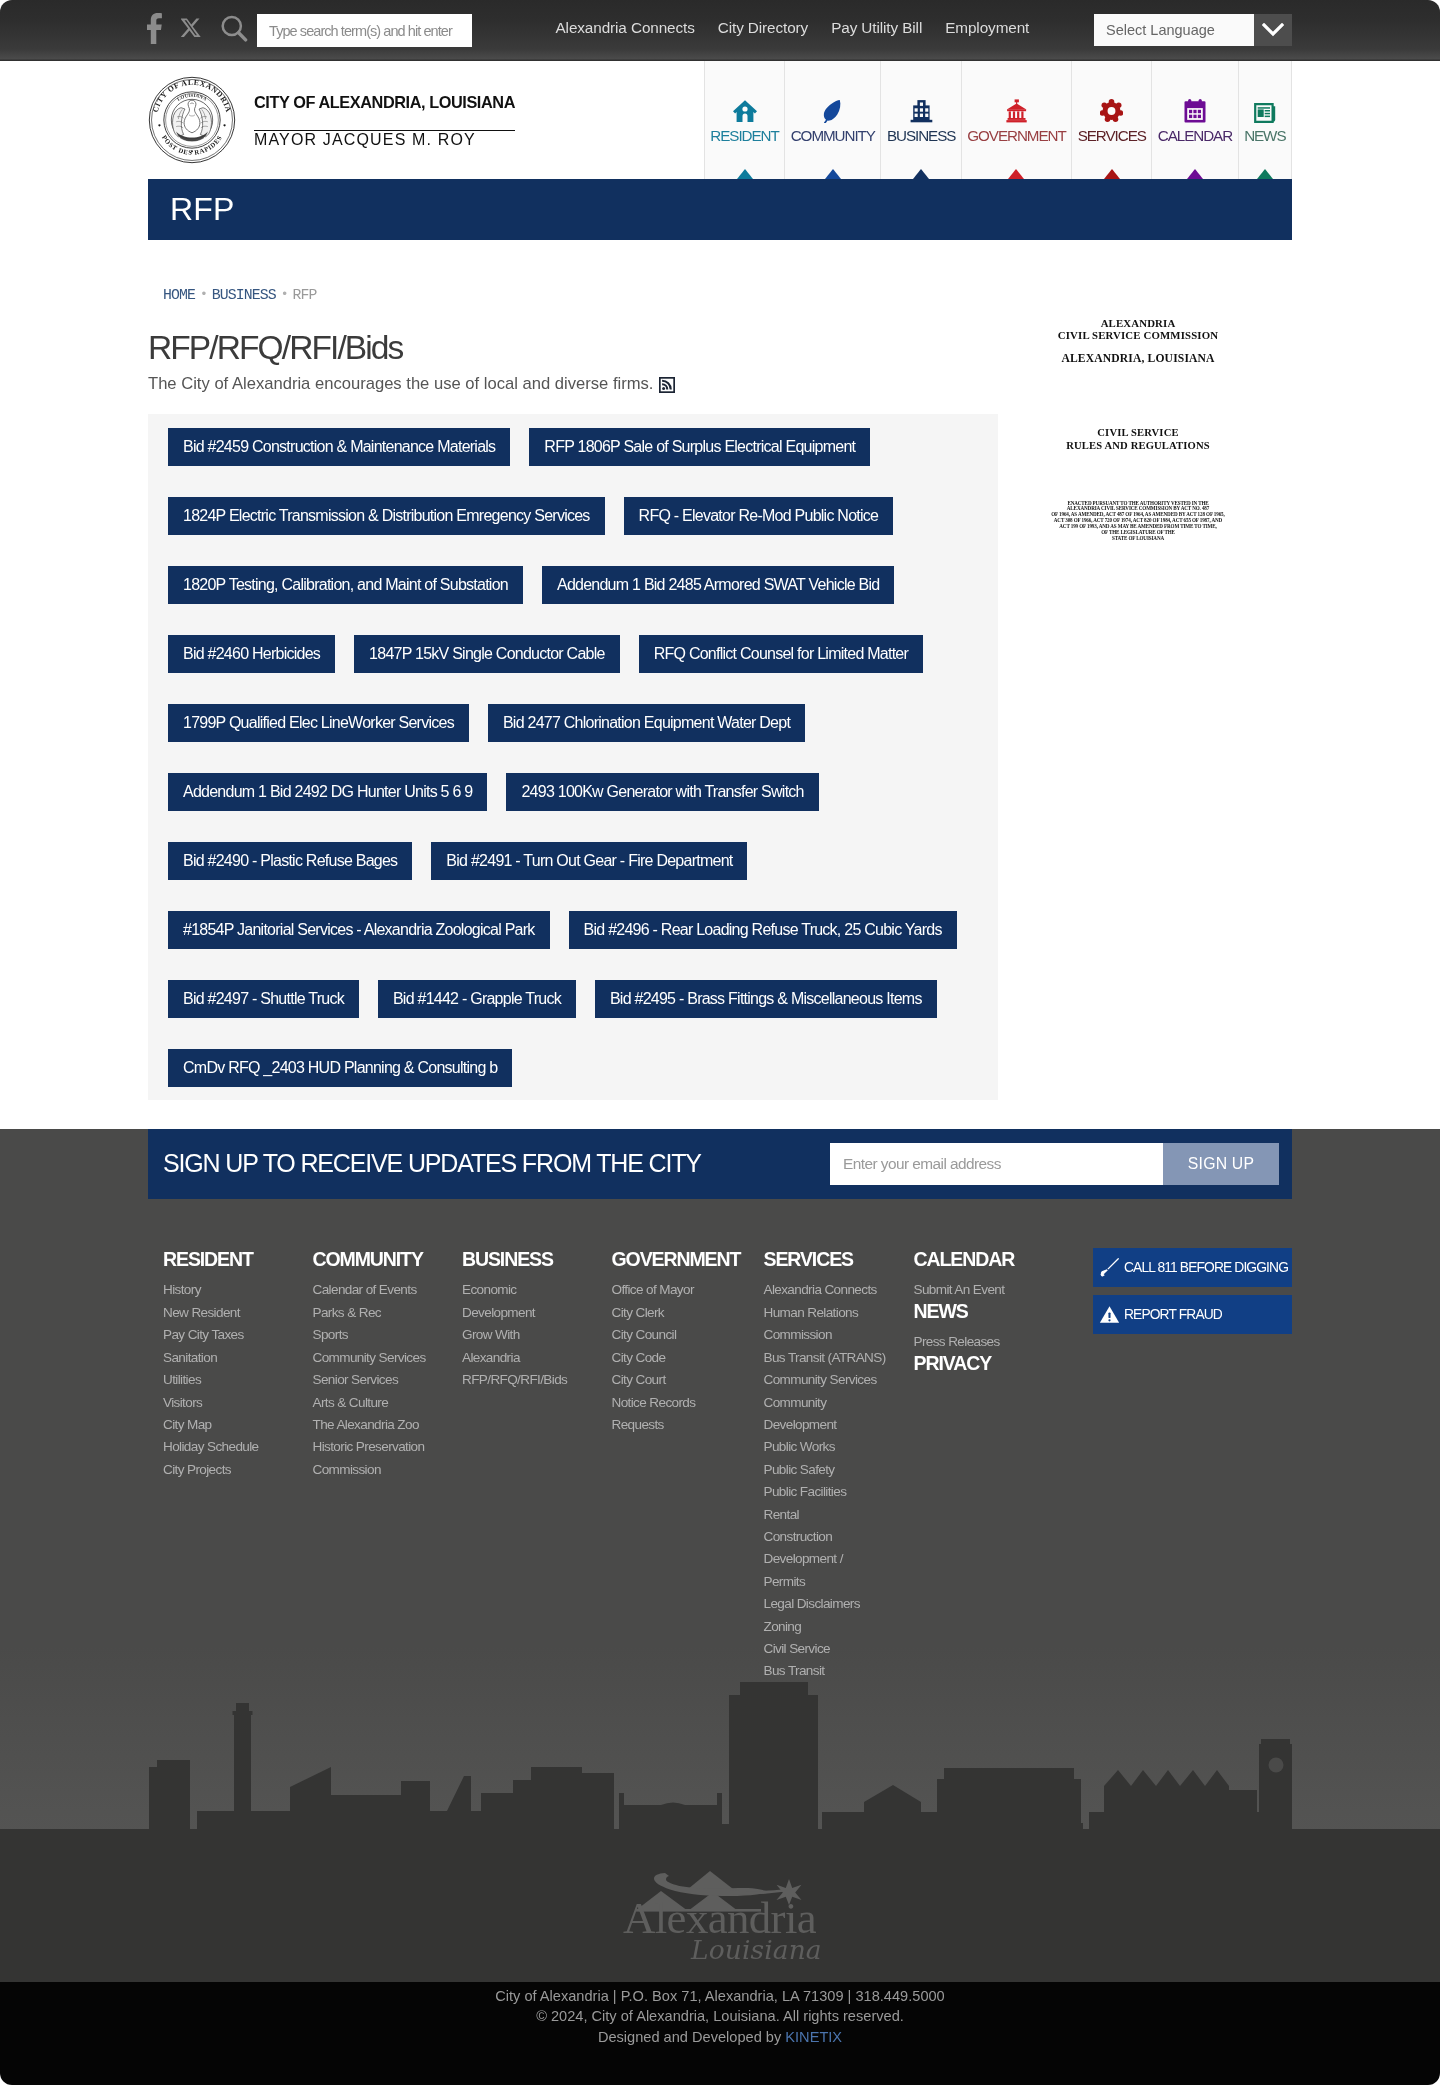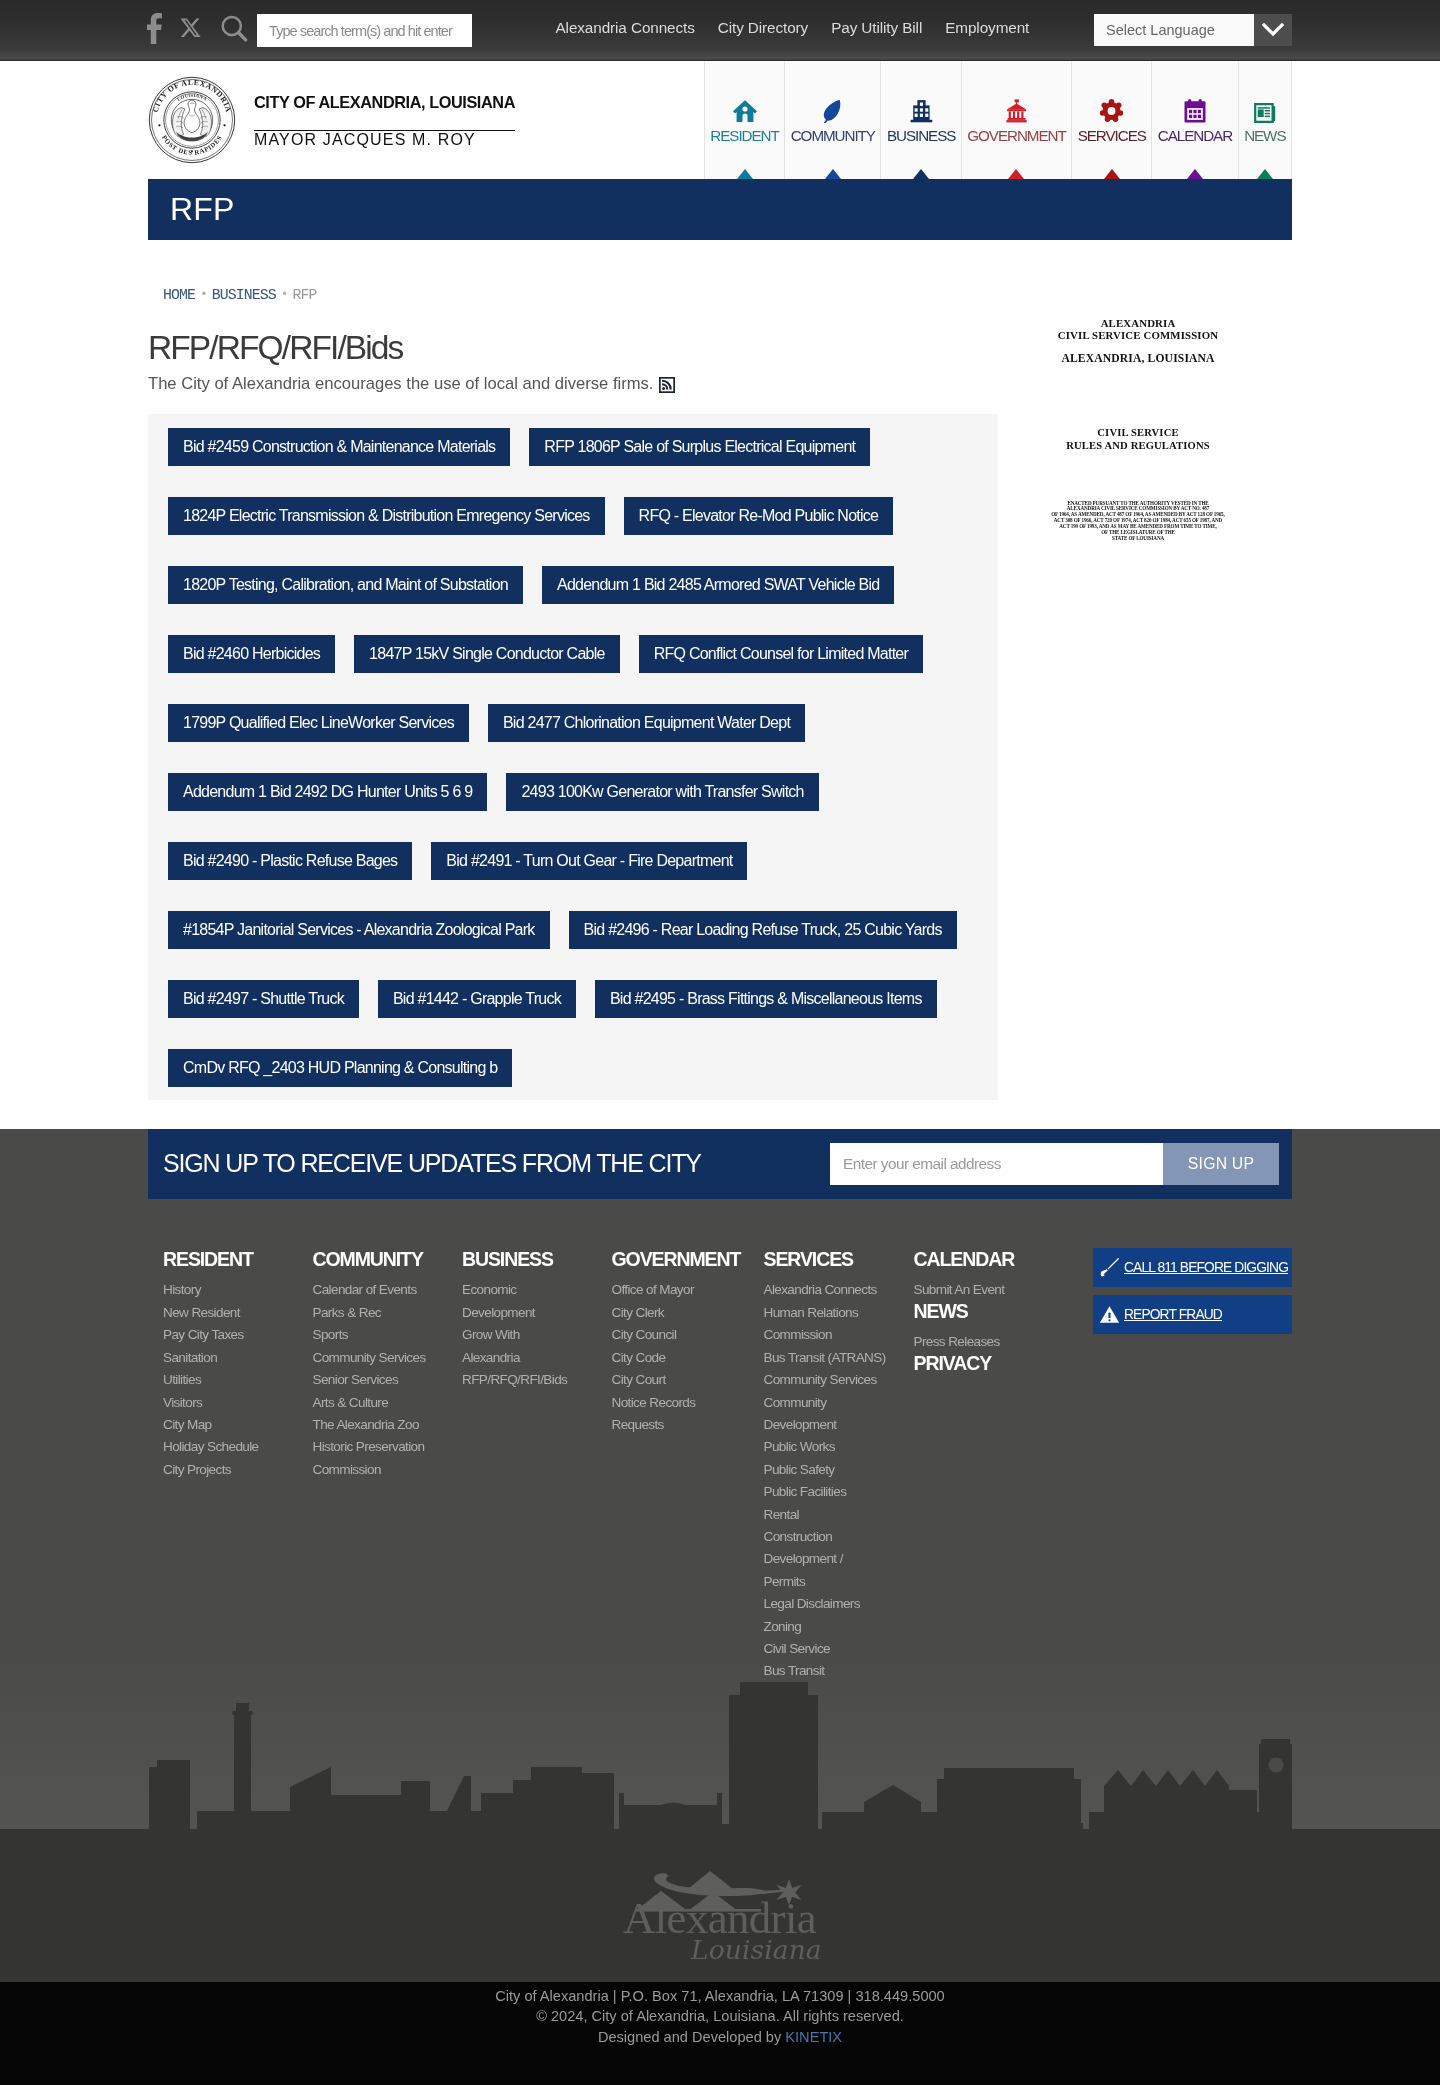--- a/index.html
+++ b/index.html
@@ -1,20 +1,20 @@
 <!DOCTYPE html>
 <html><head>
 <meta charset="utf-8">
 <title>RFP - City of Alexandria, Louisiana</title>
 <style>
 *{margin:0;padding:0;box-sizing:border-box;}
 html,body{width:1440px;}
 body{font-family:"Liberation Sans",sans-serif;background:#fff;color:#333;}
 a{text-decoration:none;color:inherit;}
-.page{width:1440px;position:relative;overflow:hidden;}
+.page{width:1440px;position:relative;overflow:hidden;border-radius:12px;}
 
 
 .topbar{height:61px;background:linear-gradient(180deg,#2a2a2a 0%,#2e2e2e 35%,#3a3a3a 80%,#4a4a4a 96%,#2a2a2a 100%);position:relative;}
 .topbar-inner{width:1144px;margin:0 auto;height:61px;display:flex;align-items:center;position:relative;}
 .social{display:flex;align-items:center;gap:19px;margin-left:-1px;}
 .ic{display:block;opacity:.62;}
 .searchbox{margin-left:9px;width:215px;height:33px;background:#fff;border:1px solid #fff;display:flex;align-items:center;padding:0 11px;}
 .searchbox input{border:0;outline:0;width:100%;font-family:"Liberation Sans",sans-serif;font-size:14.5px;color:#6a6a6a;letter-spacing:-.93px;background:transparent;}
 .searchbox input::placeholder{color:#8b8b8b;}
 .toplinks{display:flex;align-items:center;margin-left:72px;gap:0;}
@@ -67,21 +67,21 @@
 
 
 .footwrap{background:linear-gradient(180deg,#4a4a49 0%,#4a4a49 70%,#535352 96%,#545453 100%);position:relative;height:638px;overflow:hidden;}
 .footer{width:1144px;margin:0 auto;display:flex;padding-top:51px;padding-left:15px;position:relative;height:529px;z-index:2;}
 .fcol{font-size:13.55px;letter-spacing:-.62px;}
 .fcol h3{color:#fff;font-size:19.5px;font-weight:bold;letter-spacing:-1.1px;margin-bottom:10px;line-height:1;}
 .fcol h3.tight{margin-top:0px;}
 .fcol a{color:#b0b0b0;display:block;line-height:22.4px;width:117px;}
 .fcol a.nw{white-space:nowrap;width:auto;}
 .fbtns{position:absolute;right:0px;top:49px;width:199px;}
-.fbtn{background:#113f85;color:#fff;height:39px;display:flex;align-items:center;gap:4px;padding-left:6px;font-size:13.8px;letter-spacing:-.87px;margin-bottom:8px;white-space:nowrap;text-decoration:underline;}
+.fbtn{background:#113f85;color:#fff;height:39px;display:flex;align-items:center;gap:4px;padding-left:6px;font-size:13.8px;letter-spacing:-.87px;margin-bottom:8px;white-space:nowrap;}
 
 
 .skyline{position:absolute;left:0;bottom:0;width:1440px;height:200px;pointer-events:none;}
 .skyline svg{position:absolute;bottom:0;left:0;width:1440px;height:200px;display:block;}
 
 .alexlogo{background:#343433;height:145px;display:flex;justify-content:center;align-items:center;padding-top:13px;}
 
 .copyright{background:#050505;height:103px;padding-top:4px;text-align:center;color:#9a9a9a;font-size:14.6px;line-height:20.3px;}
 .copyright a{color:#4b74ad;}
 </style>

